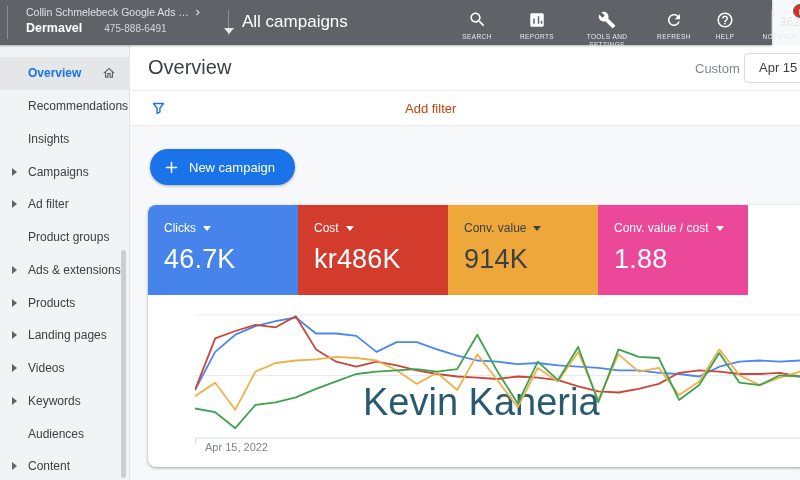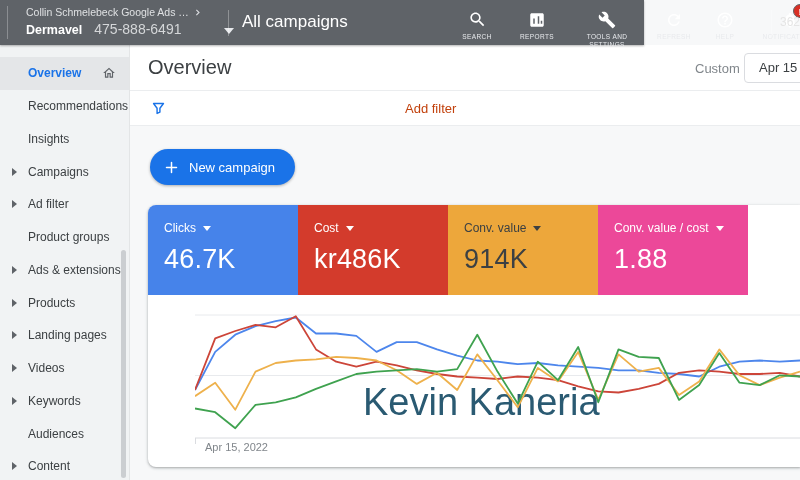--- a/index.html
+++ b/index.html
@@ -1,29 +1,29 @@
 <!DOCTYPE html>
 <html><head>
 <meta charset="utf-8">
 <style>
   * { margin:0; padding:0; box-sizing:border-box; }
   html,body { width:800px; height:480px; overflow:hidden; background:#f7f8f9;
     font-family:"Liberation Sans", sans-serif; }
   #app { position:relative; width:800px; height:480px; }
 
   
-  .topbar { position:absolute; left:0; top:0; width:644px; height:45px;
+  .topbar { position:absolute; left:0; top:0; width:772px; height:45px;
     background:#5f6368; color:#fff; box-shadow:0 1px 2px rgba(0,0,0,.3); z-index:10; }
   .topbar .left-divider { position:absolute; left:7px; top:6px; width:1px; height:33px;
     background:rgba(255,255,255,.28); }
   .acct { position:absolute; left:26px; top:6px; width:200px; cursor:pointer; }
   .acct-line1 { font-size:10.5px; color:#dfe1e3; white-space:nowrap; display:flex; align-items:center; gap:4px; }
-  .acct-line2 { margin-top:3px; font-size:12.5px; display:flex; align-items:baseline; gap:12px; }
+  .acct-line2 { margin-top:3px; font-size:12.5px; display:flex; align-items:baseline; gap:22px; }
   .acct-name { font-weight:700; color:#fff; }
-  .acct-id { font-size:14px; color:#d5d7d9; }
+  .acct-id { font-size:10px; color:#d5d7d9; }
   .acct-caret { position:absolute; right:-8px; top:22px; width:0; height:0;
     border-left:5px solid transparent; border-right:5px solid transparent; border-top:6px solid #e8eaed; }
   .bar-divider { position:absolute; top:10px; width:1px; height:26px; background:rgba(255,255,255,.30); }
   .page-title-top { position:absolute; left:242px; top:12px; font-size:17px; color:#fff; font-weight:400; }
 
   .topnav { position:absolute; left:448px; top:7px; display:flex; align-items:flex-start; }
   .topnav-item { display:flex; flex-direction:column; align-items:center; cursor:pointer; padding-top:2px; }
   .topnav-item .ic { height:21px; display:flex; align-items:center; justify-content:center; position:relative; }
   .topnav-item .lbl { margin-top:3px; font-size:6.5px; letter-spacing:.4px; color:#e8eaed;
     text-align:center; line-height:7.5px; }

